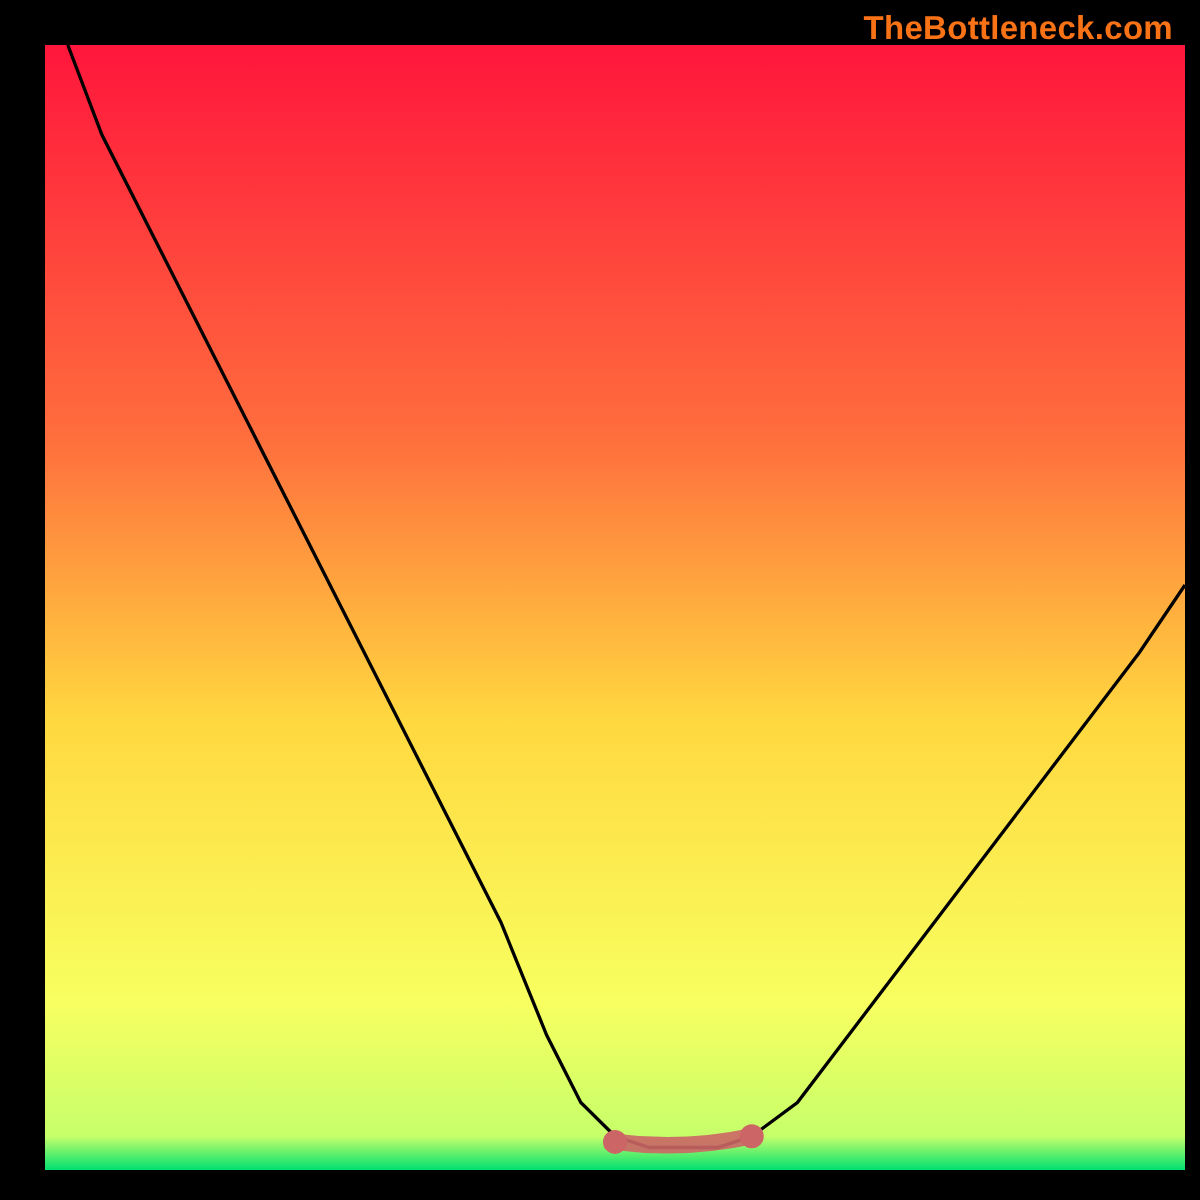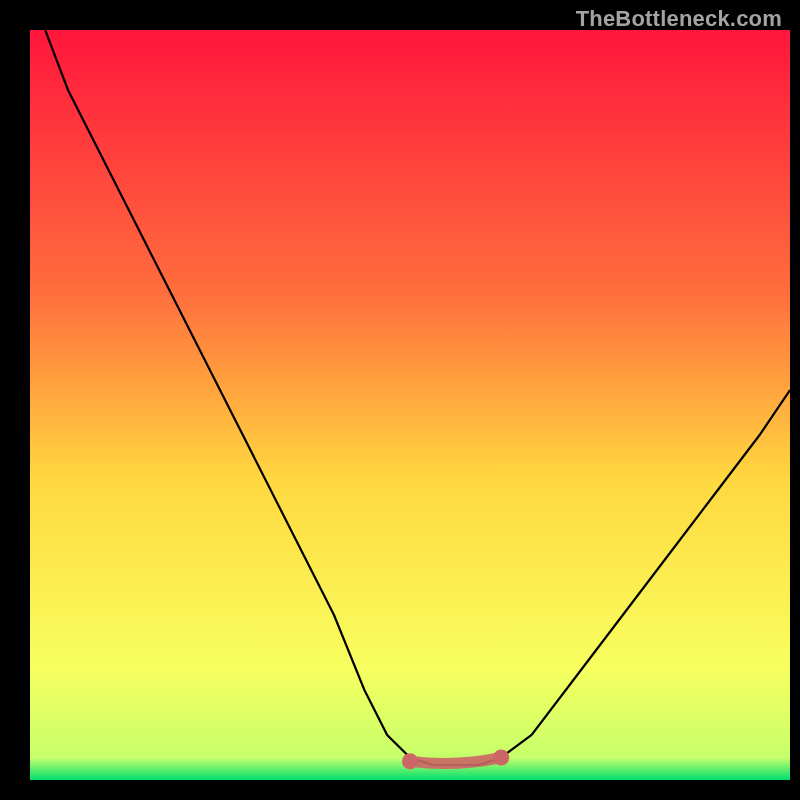--- a/index.html
+++ b/index.html
@@ -10,21 +10,21 @@
     background: #000;
     position: relative;
     font-family: Arial, Helvetica, sans-serif;
   }
   .watermark {
     position: absolute;
     top: 6px;
     right: 18px;
     font-size: 22px;
     font-weight: bold;
-    color: #a3a3a3;
+    color: #f97316;
     letter-spacing: 0.2px;
   }
   .plot {
     position: absolute;
     left: 30px;
     top: 30px;
     width: 760px;
     height: 750px;
   }
 </style>

